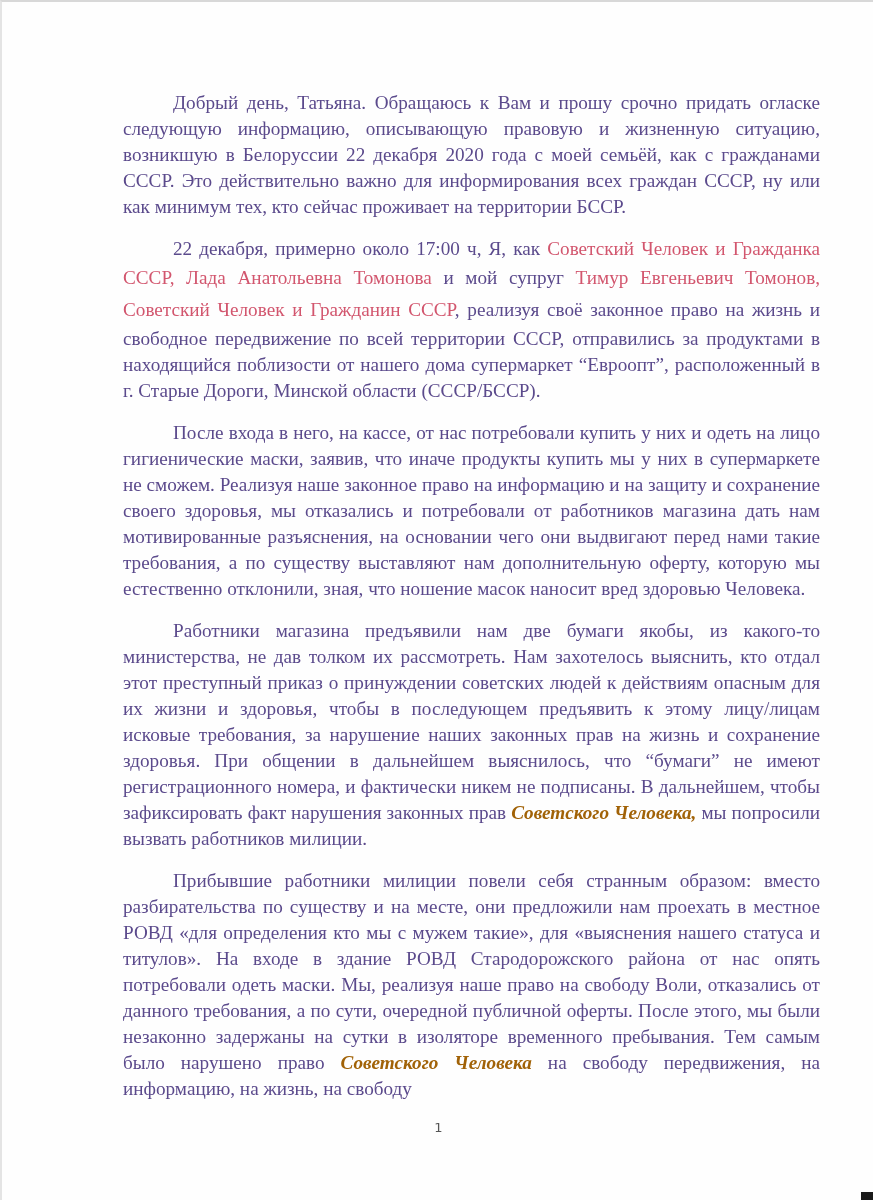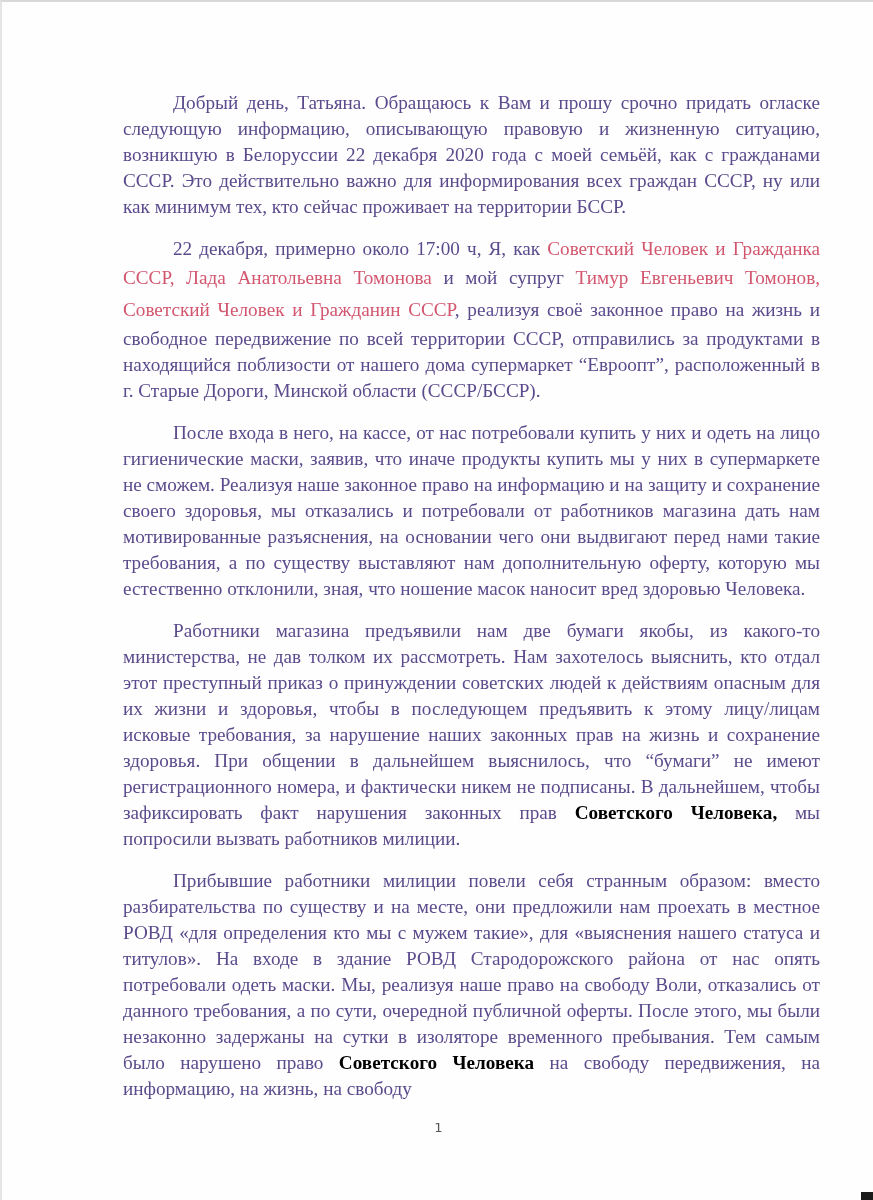--- a/index.html
+++ b/index.html
@@ -18,21 +18,21 @@
     font-family: "Liberation Serif", serif;
     font-size: 19.2px;
     line-height: 26px;
     color: #5b4a8c;
     text-align: justify;
   }
   .para { margin: 0 0 16px 0; text-indent: 50px; }
   .para.p2 { line-height: 26px; }
   .para.p2 .tall { line-height: 32px; }
   .hl { color: #d2566e; }
-  .hl-bold { color: #000000; font-weight: bold; }
+  .hl-bold { color: #a16207; font-weight: bold; font-style: italic; }
   .page-number {
     position: absolute; left: 0; width: 873px; top: 1118px; text-align: center;
     font-family: "DejaVu Sans", sans-serif; font-size: 13px; color: #555;
   }
   .corner-mark {
     position: absolute; right: 0; bottom: 0; width: 12px; height: 8px; background: #1a1a1a;
   }
 </style>
 </head>
 <body>

